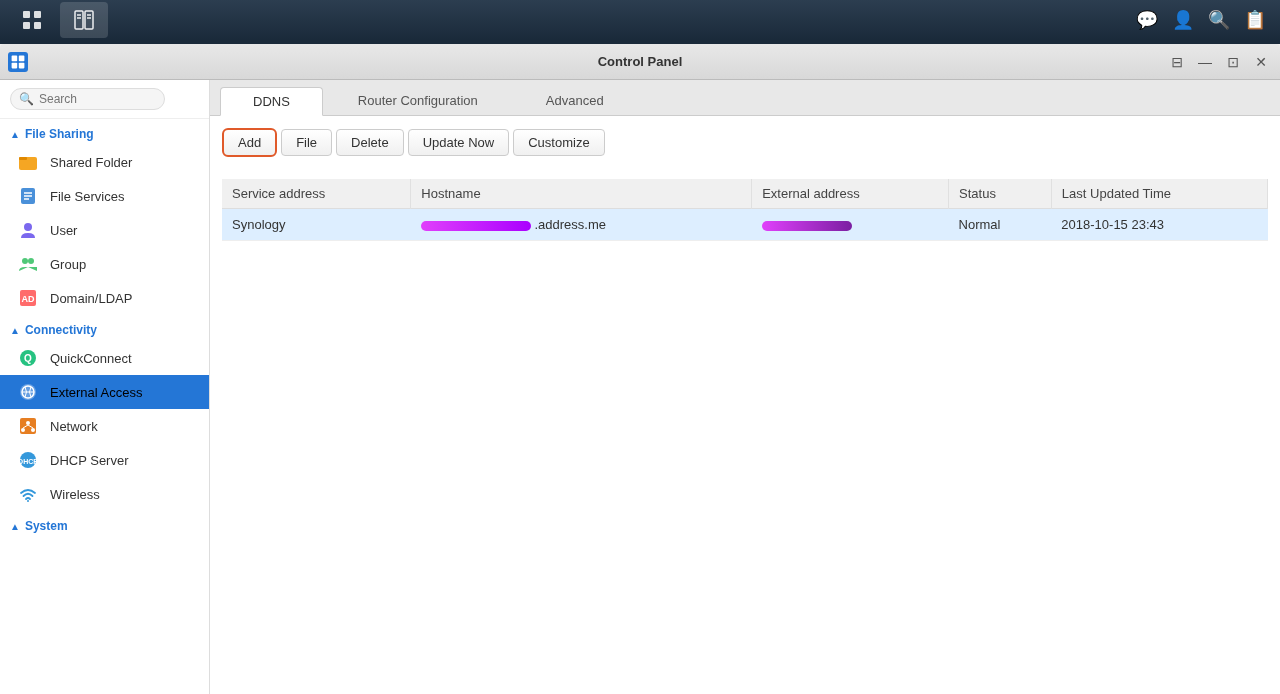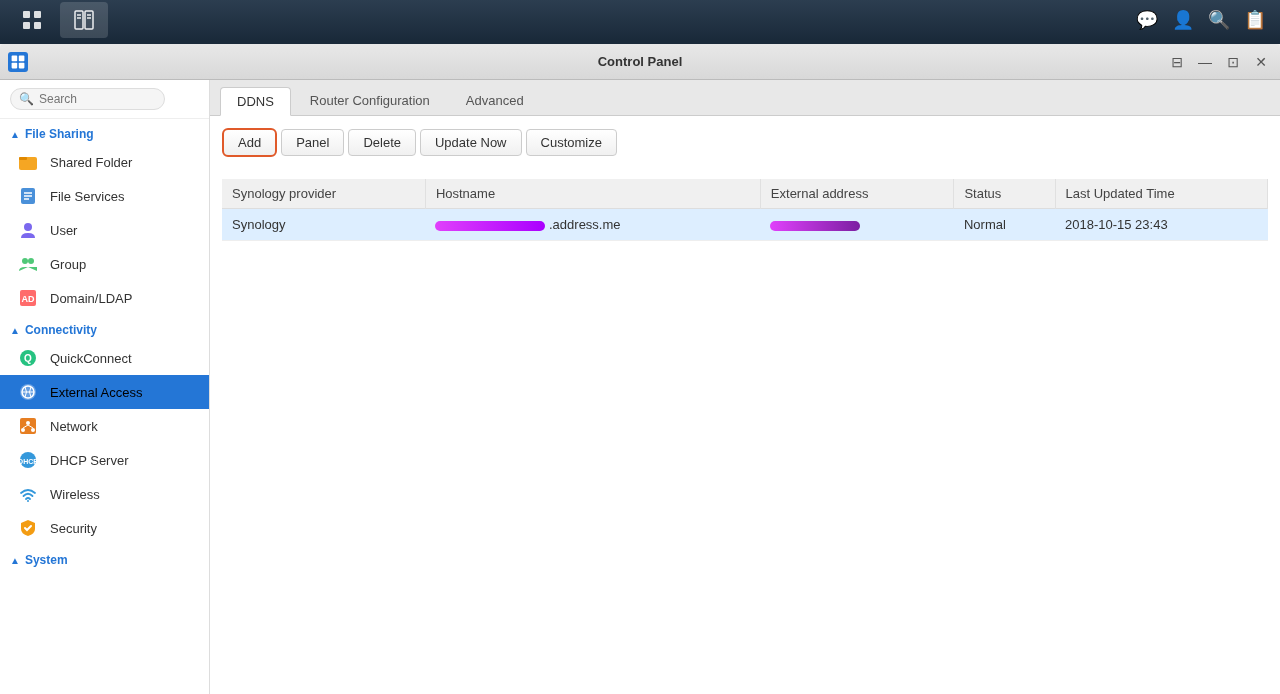--- a/index.html
+++ b/index.html
@@ -186,21 +186,21 @@
     .tabs {
       display: flex;
       align-items: flex-end;
       background: #e8e8e8;
       padding: 0 10px;
       border-bottom: 1px solid #ccc;
       gap: 2px;
       padding-top: 6px;
     }
     .tab {
-      padding: 6px 16px;
+      padding: 6px 32px;
       font-size: 13px;
       cursor: pointer;
       border-radius: 4px 4px 0 0;
       border: 1px solid transparent;
       color: #555;
       background: transparent;
     }
     .tab.active {
       background: #fff;
       border-color: #ccc;
@@ -450,58 +450,49 @@
         <div class="item-icon">
           <svg viewBox="0 0 20 20" width="20" height="20" fill="none" stroke="#3498db" stroke-width="1.8">
             <path d="M3 9 Q10 3 17 9" stroke-linecap="round"></path>
             <path d="M5.5 12 Q10 7.5 14.5 12" stroke-linecap="round"></path>
             <path d="M8 15 Q10 13 12 15" stroke-linecap="round"></path>
             <circle cx="10" cy="17" r="1" fill="#3498db" stroke="none"></circle>
           </svg>
         </div>
         <span>Wireless</span>
       </div>
-      <div class="sidebar-item">
-        <div class="item-icon">
-          <svg viewBox="0 0 20 20" width="20" height="20">
-            <path d="M10 2 L17 5 L17 11 Q17 16 10 18 Q3 16 3 11 L3 5 Z" fill="#f39c12"></path>
-            <path d="M7 10 L9 12 L13 8" stroke="white" stroke-width="2" fill="none" stroke-linecap="round"></path>
-          </svg>
-        </div>
-        <span>Security</span>
-      </div>
 
       <div class="sidebar-section-header">
         <span class="chevron">▲</span>
         <span>System</span>
       </div>
     </div>
 
     <div class="main-content">
 
       <div class="tabs">
         <div class="tab active">DDNS</div>
         <div class="tab">Router Configuration</div>
         <div class="tab">Advanced</div>
       </div>
 
       <div class="content-area">
 
         <div class="toolbar">
           <button class="btn btn-highlighted">Add</button>
-          <button class="btn">Panel</button>
+          <button class="btn">File</button>
           <button class="btn">Delete</button>
           <button class="btn">Update Now</button>
           <button class="btn">Customize</button>
         </div>
 
         <table class="data-table">
           <thead>
             <tr>
-              <th>Synology provider</th>
+              <th>Service address</th>
               <th>Hostname</th>
               <th>External address</th>
               <th>Status</th>
               <th>Last Updated Time</th>
             </tr>
           </thead>
           <tbody>
             <tr class="selected">
               <td>Synology</td>
               <td>

